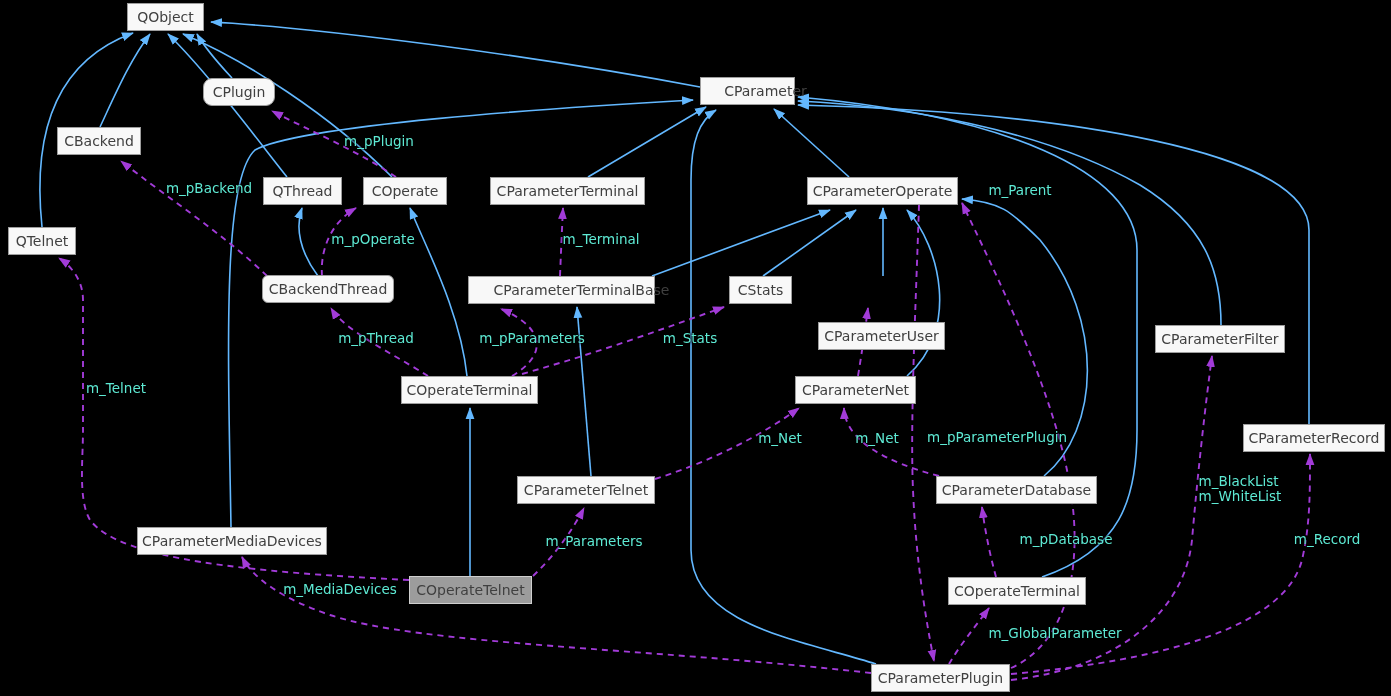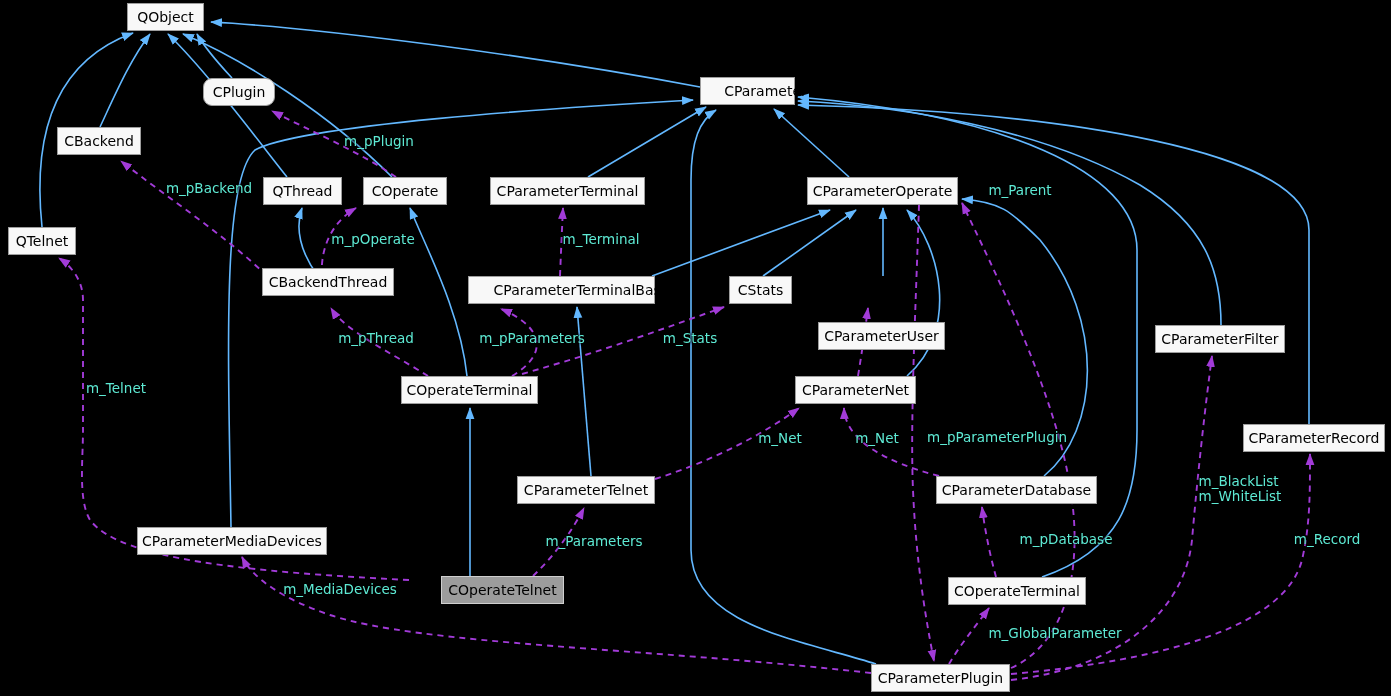--- a/index.html
+++ b/index.html
@@ -4,23 +4,23 @@
 <style>
   html,body{margin:0;padding:0;background:#000;}
   #stage{
     position:relative;width:1391px;height:696px;background:#000;overflow:hidden;
     font-family:"DejaVu Sans","Liberation Sans",sans-serif;
   }
   #edges{position:absolute;left:0;top:0;width:1391px;height:696px;}
   .node{
     position:absolute;display:flex;align-items:center;justify-content:center;
     background:#f8f8f8;border:1.4px solid #9d9d9d;box-sizing:border-box;
-    color:#000000;font-size:14px;white-space:nowrap;cursor:pointer;z-index:3;
+    color:#404040;font-size:14px;white-space:nowrap;cursor:pointer;z-index:3;
   }
-  .node.hl{background:#9c9c9c;border-color:#cfcfcf;margin-left:32px;}
+  .node.hl{background:#9c9c9c;border-color:#cfcfcf;}
   .edge-label{
     position:absolute;transform:translate(-50%,-50%);z-index:2;
     color:#5eead4;font-size:13.5px;line-height:14.5px;white-space:nowrap;text-align:left;
     text-shadow:0 0 3px #000,0 0 3px #000;
   }
 </style>
 </head>
 <body>
 
 <div id="stage">
@@ -114,21 +114,21 @@
     </div>
     <div class="node" style="left: 490px; top: 177px; width: 155px; height: 28px;">
       <span>CParameterTerminal</span>
     </div>
     <div class="node" style="left: 807px; top: 177px; width: 151px; height: 28px;">
       <span>CParameterOperate</span>
     </div>
     <div class="node" style="left: 8px; top: 227px; width: 68px; height: 28px;">
       <span>QTelnet</span>
     </div>
-    <div class="node" style="left: 262px; top: 268px; width: 132px; height: 28px;">
+    <div class="node" style="left: 262px; top: 275px; width: 132px; height: 28px; border-radius: 6px;">
       <span>CBackendThread</span>
     </div>
     <div class="node" style="left: 468px; top: 276px; width: 187px; height: 28px; padding-left: 40px;">
       <span>CParameterTerminalBase</span>
     </div>
     <div class="node" style="left: 729px; top: 276px; width: 63px; height: 28px;">
       <span>CStats</span>
     </div>
     <div class="node" style="left: 818px; top: 276px; width: 127px; height: 28px; margin-top: 46px;">
       <span>CParameterUser</span>

